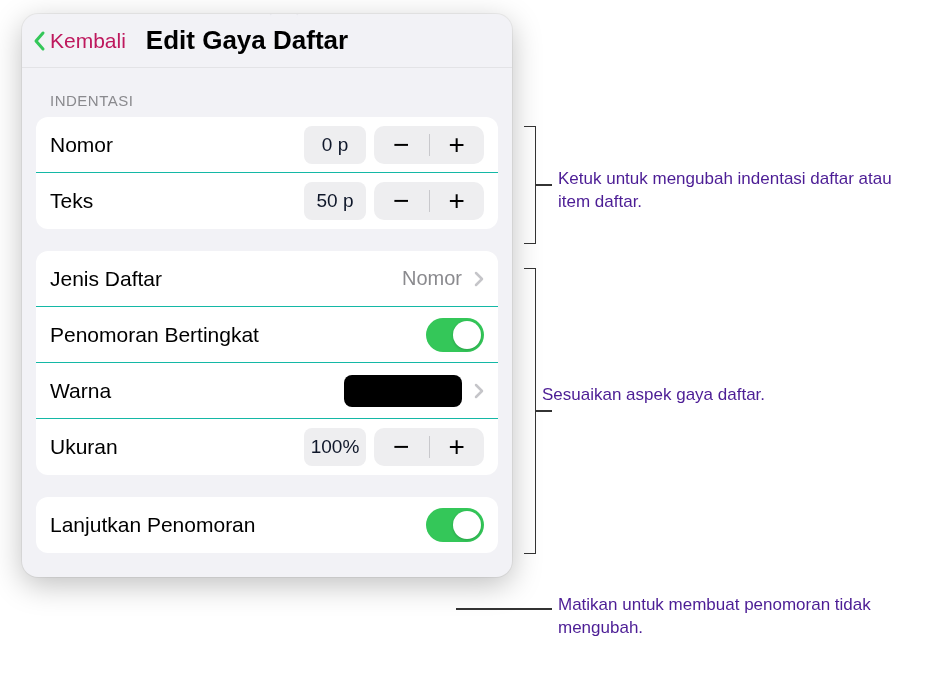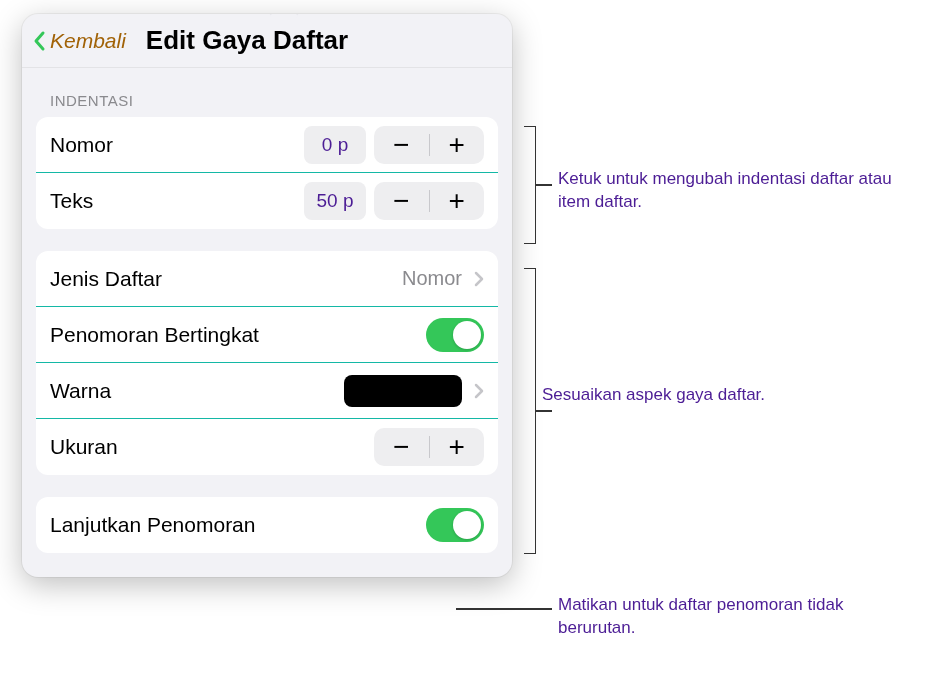--- a/index.html
+++ b/index.html
@@ -49,23 +49,22 @@
       display: flex;
       align-items: center;
       position: relative;
       border-bottom: 1px solid #e3e3e6;
     }
     .back {
       position: absolute;
       left: 10px;
       display: flex;
       align-items: center;
-      color: #a16207;
+      color: #be185d;
       font-size: 21px;
-      font-style: italic;
     }
     .back svg { margin-right: 2px; }
     .title {
       margin: 0 auto;
       font-weight: 600;
       font-size: 26px;
       text-align: center;
       transform: translateX(-20px);
     }
     .body {
@@ -104,21 +103,21 @@
     }
     .val-box {
       min-width: 62px;
       height: 38px;
       background: #eeeef0;
       border-radius: 8px;
       display: flex;
       align-items: center;
       justify-content: center;
       font-size: 19px;
-      color: #4c1d95;
+      color: #0f172a;
       padding: 0 3px;
     }
     .stepper {
       width: 110px;
       height: 38px;
       background: #eeeef0;
       border-radius: 10px;
       display: flex;
       align-items: center;
     }
@@ -275,20 +274,21 @@
               <svg width="10" height="16" viewBox="0 0 10 16">
                   <polyline points="2,2 8,8 2,14" fill="none" stroke="#c5c5c9" stroke-width="2.5" stroke-linecap="round" stroke-linejoin="round"></polyline>
                 </svg>
             </span>
           </div>
         </div>
 
         <div class="row">
           <div class="row-label">Ukuran</div>
           <div class="row-right">
+            <div class="val-box">100%</div>
             <div class="stepper">
               <div class="stepper-btn">−</div>
               <div class="stepper-div"></div>
               <div class="stepper-btn">+</div>
             </div>
           </div>
         </div>
 
       </div>
 
@@ -308,17 +308,17 @@
 
     <div class="bracket" style="top:112px; height:118px; left:6px;"></div>
     <div class="lead" style="top:170px; left:18px; width:16px;"></div>
     <div class="ctext" style="top:154px; left:40px;">Ketuk untuk mengubah indentasi daftar atau item daftar.</div>
 
     <div class="bracket" style="top:254px; height:286px; left:6px;"></div>
     <div class="lead" style="top:396px; left:18px; width:16px;"></div>
     <div class="ctext" style="top:370px; left:24px;">Sesuaikan aspek gaya daftar.</div>
 
     <div class="lead" style="top:594px; left:-62px; width:96px;"></div>
-    <div class="ctext" style="top:580px; left:40px; width:360px;">Matikan untuk daftar penomoran tidak berurutan.</div>
+    <div class="ctext" style="top:580px; left:40px; width:360px;">Matikan untuk membuat penomoran tidak mengubah.</div>
 
   </div>
 
 </div>
 
 </body></html>

